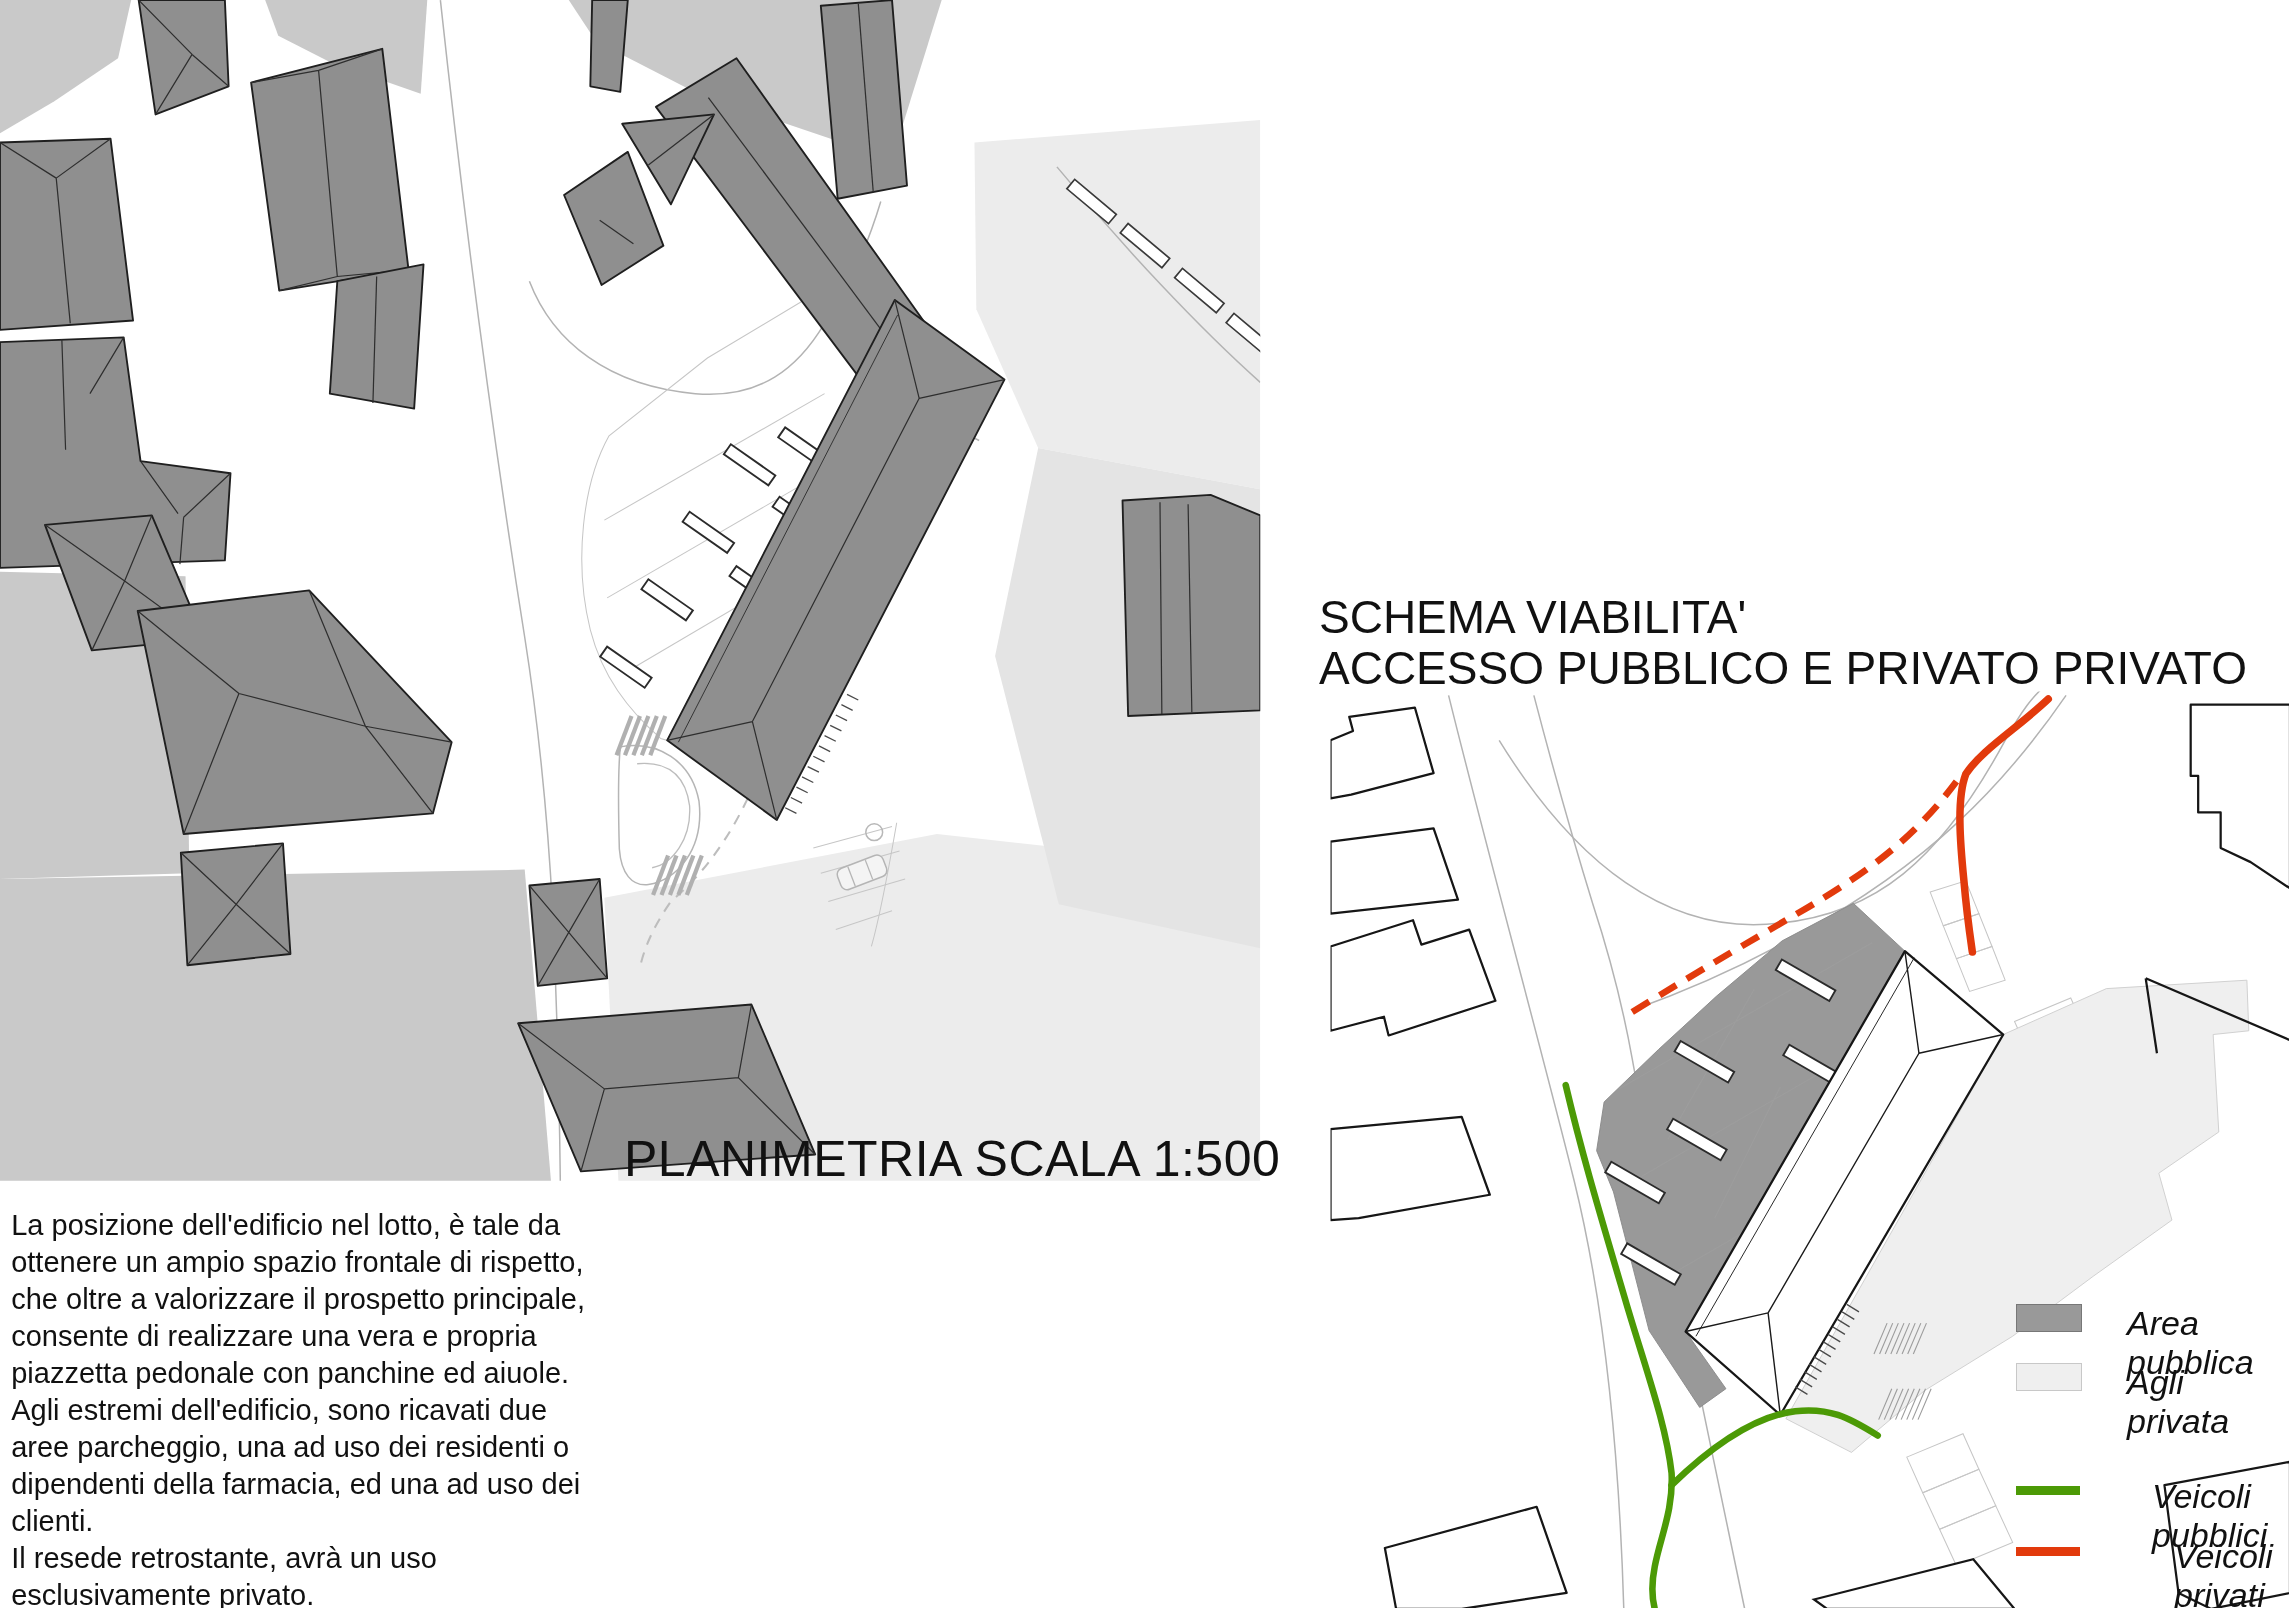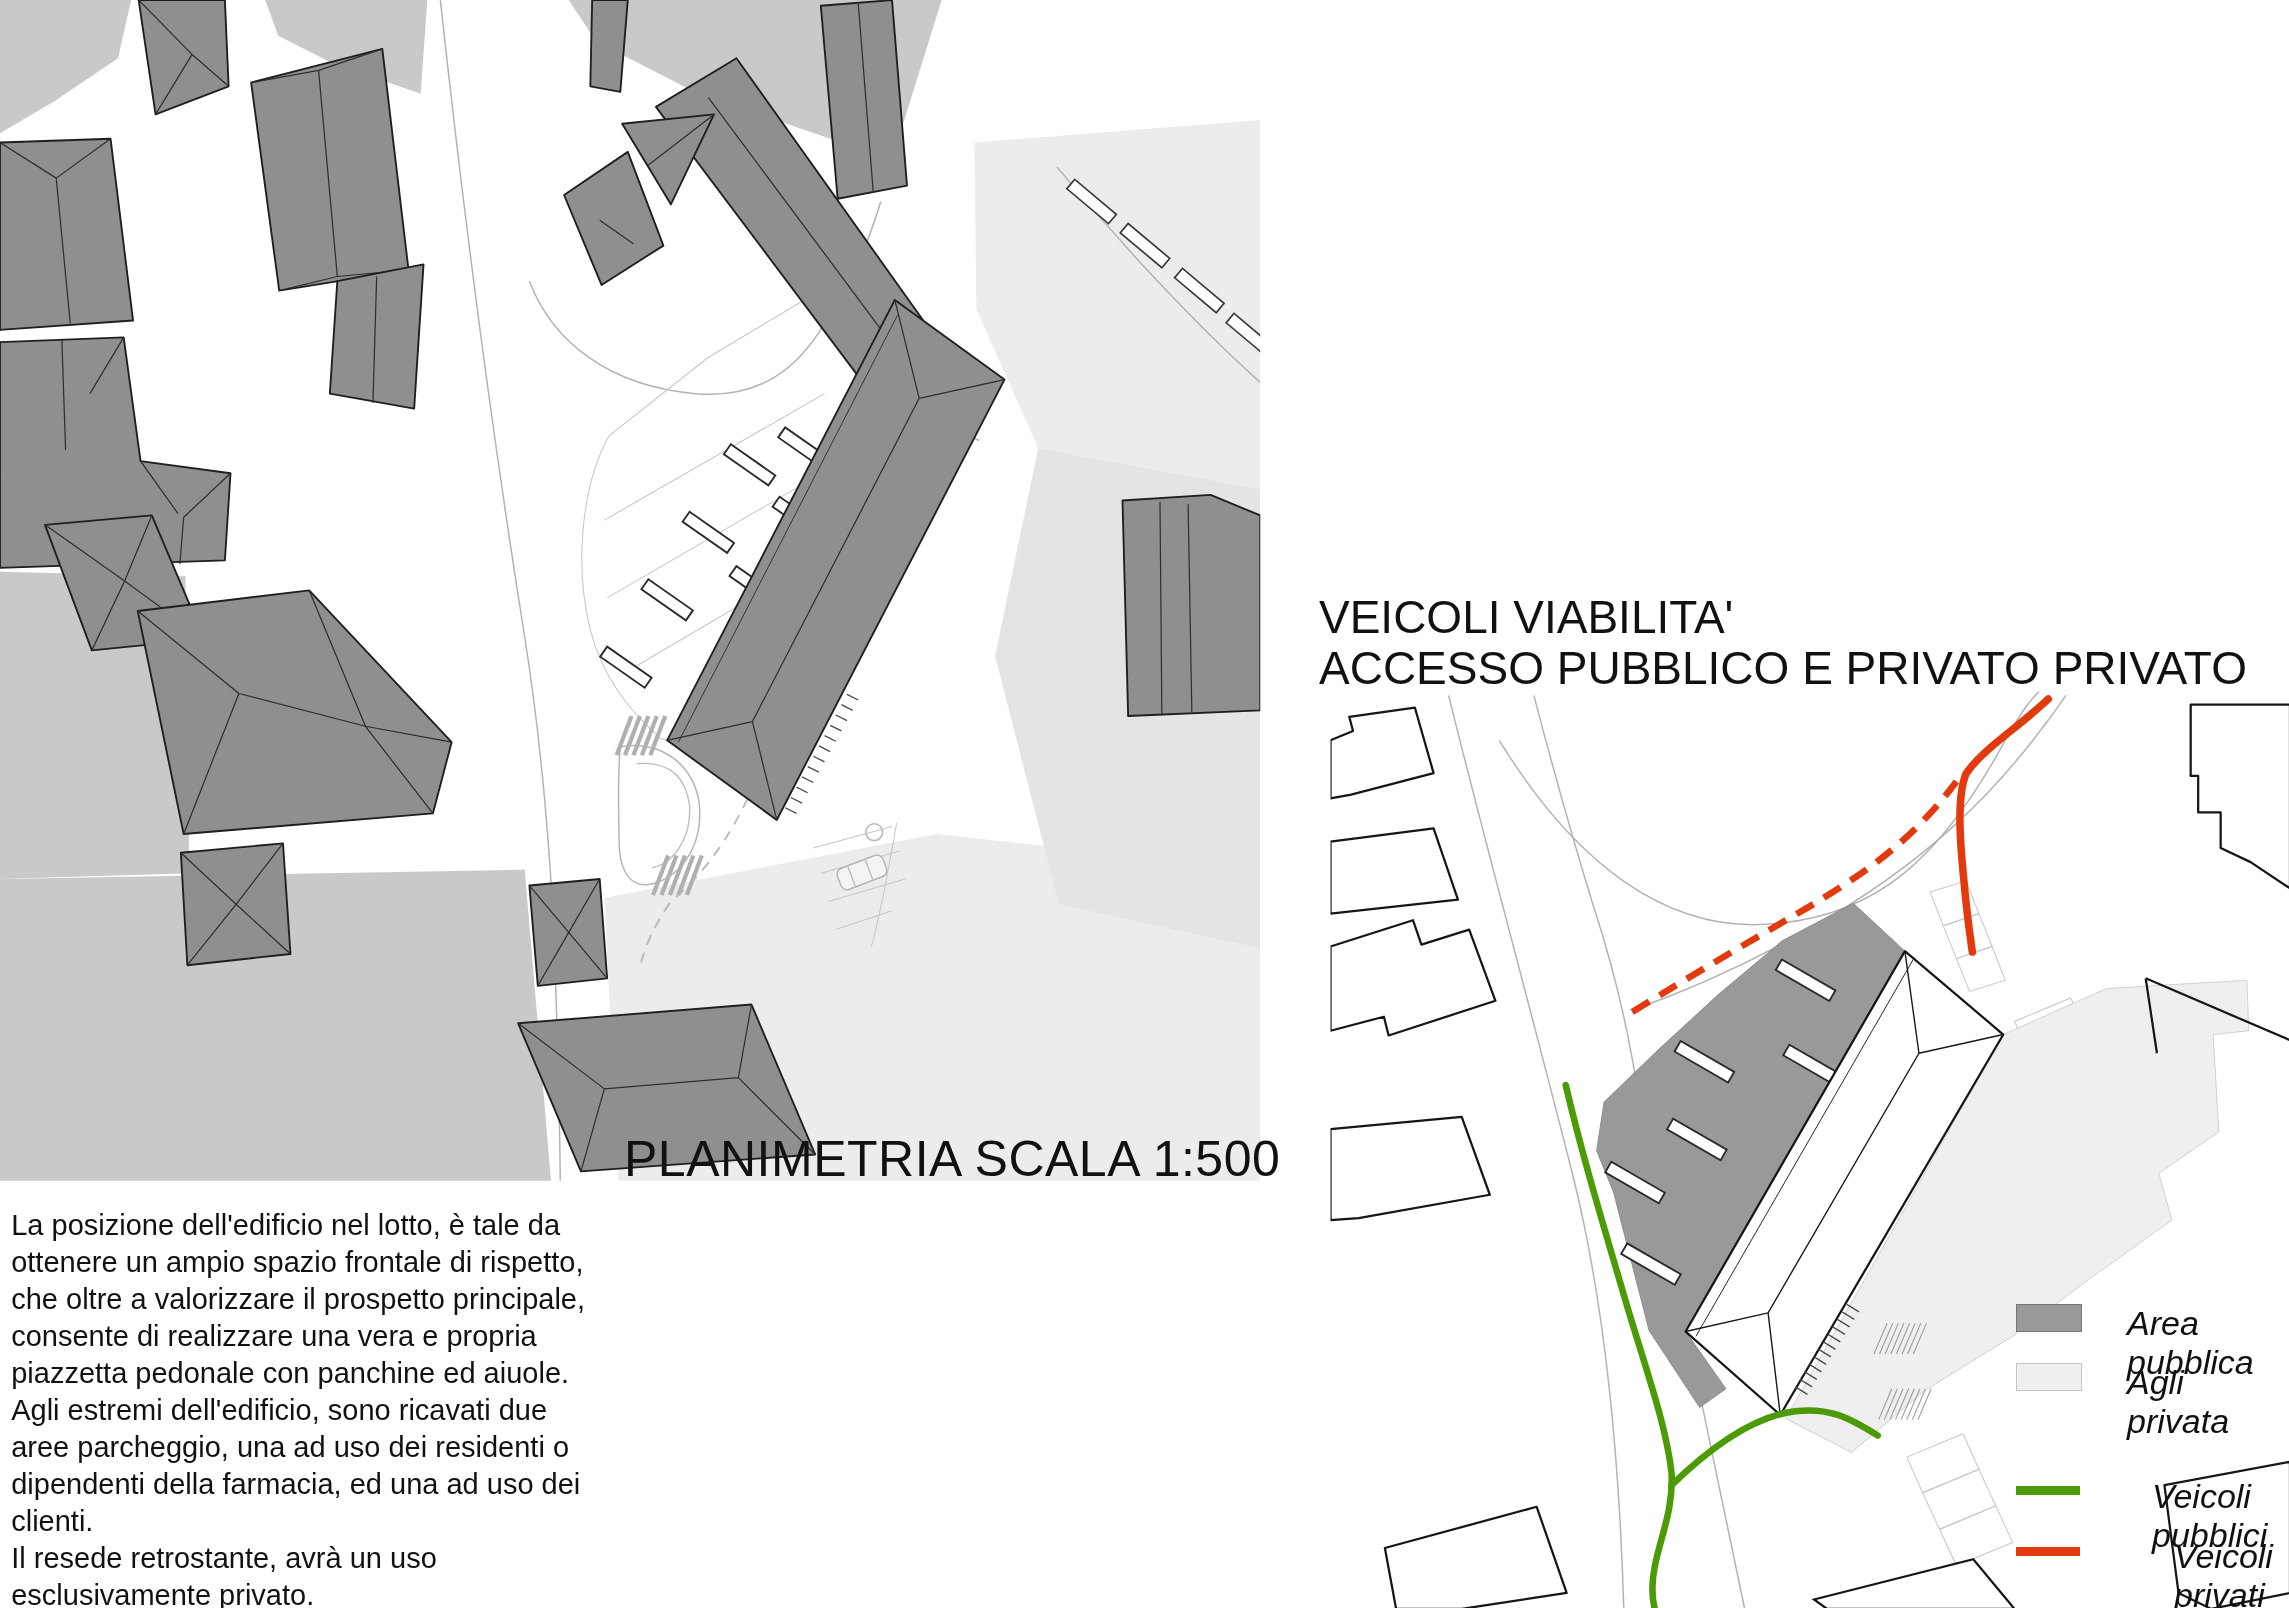--- a/index.html
+++ b/index.html
@@ -279,21 +279,21 @@
 che oltre a valorizzare il prospetto principale,
 consente di realizzare una vera e propria
 piazzetta pedonale con panchine ed aiuole.
 Agli estremi dell'edificio, sono ricavati due
 aree parcheggio, una ad uso dei residenti o
 dipendenti della farmacia, ed una ad uso dei
 clienti.
 Il resede retrostante, avrà un uso
 esclusivamente privato.</div>
 <div class="txt" id="title-right">
-  <div>VEICOLI VIABILITA'</div>
+  <div>SCHEMA VIABILITA'</div>
   <div>ACCESSO PUBBLICO E PRIVATO PRIVATO</div>
 </div>
 
 <div>
   <div class="sw" style="left:2016px;top:1304px;border:0.9px solid #777;background:var(--c-area_pubblica,#999);"></div>
   <div class="legend-label" style="left:2127px;top:1304px;">Area pubblica</div>
 
   <div class="sw" style="left:2016px;top:1363px;border:0.9px solid #c8c8c8;background:var(--c-area_privata,#efefef);"></div>
   <div class="legend-label" style="left:2127px;top:1363px;">Agli privata</div>
 

